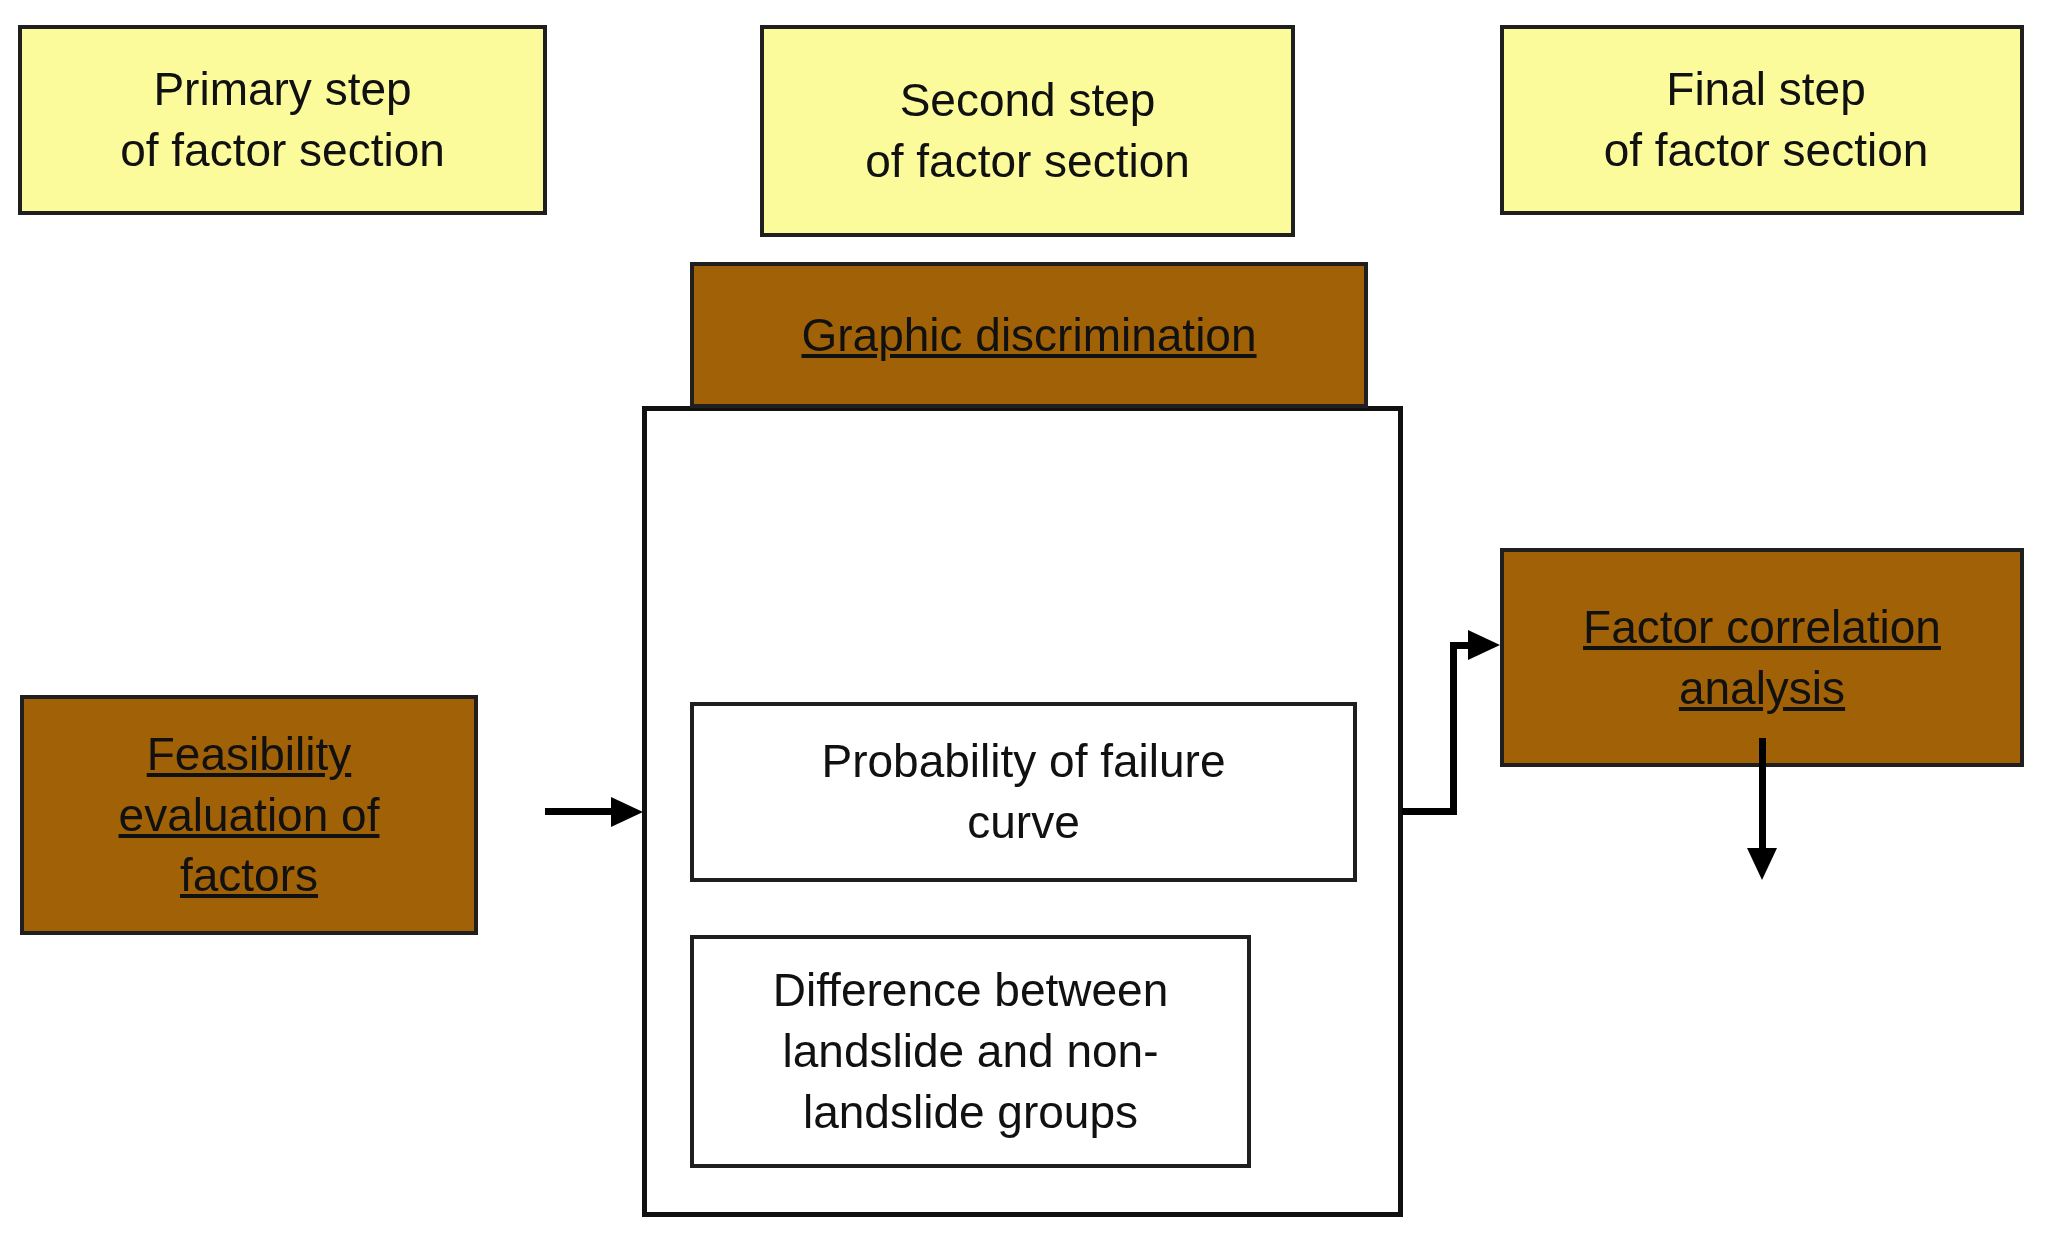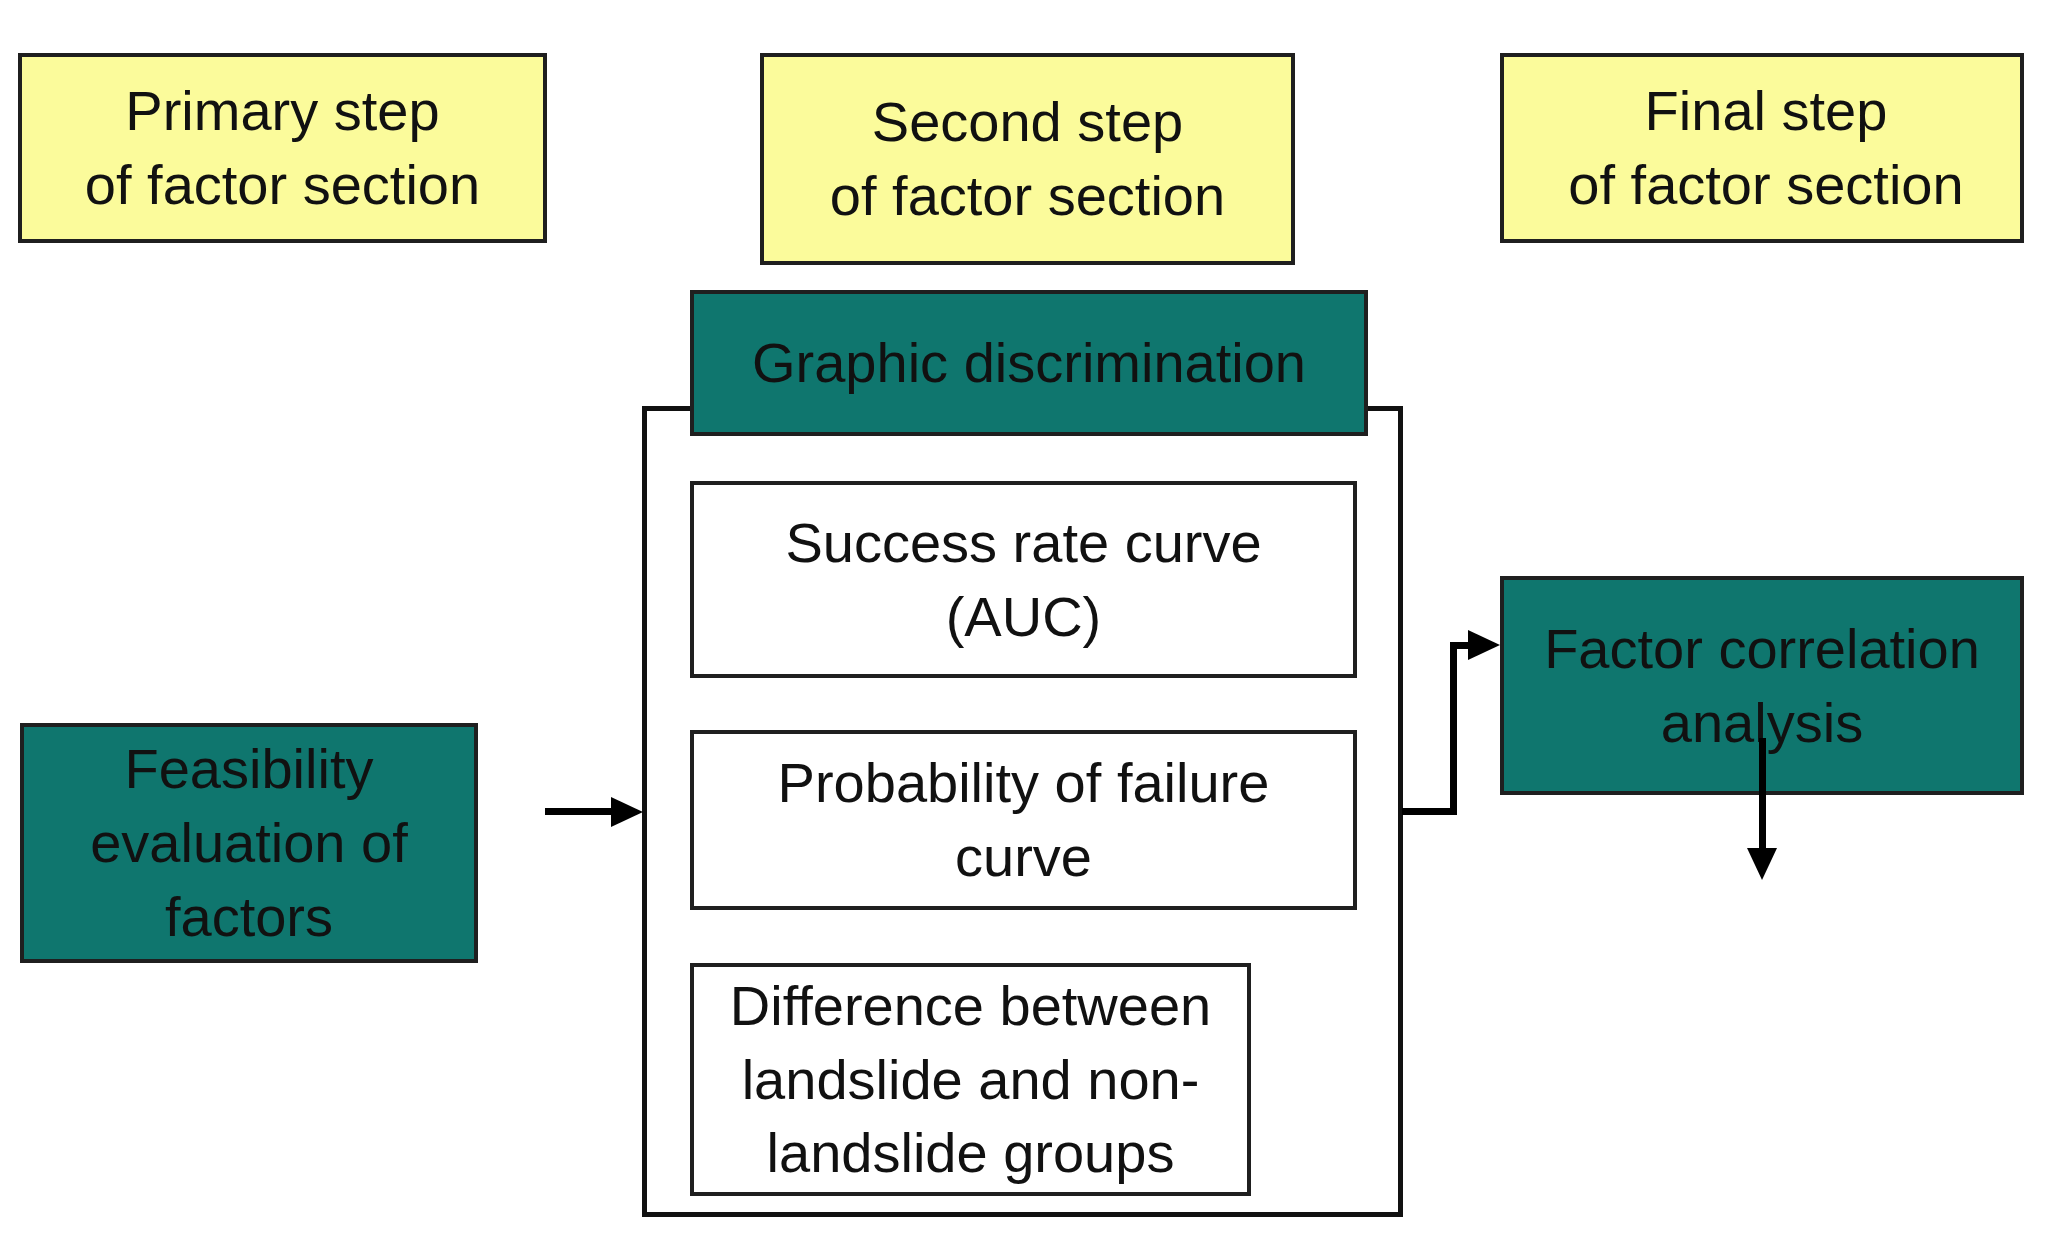--- a/index.html
+++ b/index.html
@@ -16,35 +16,35 @@
     color: #111111;
     overflow: hidden;
   }
   .box {
     position: absolute;
     box-sizing: border-box;
     display: flex;
     align-items: center;
     justify-content: center;
     text-align: center;
-    font-size: 56px;
+    font-size: 46px;
     line-height: 1.32;
-    margin-top: 28px;
   }
   .label {
     white-space: pre-line;
     padding: 0 8px;
   }
   .step-box {
     background: #FBFB9B;
     border: 4px solid #1F1F1F;
   }
   .process-box {
-    background: #0f766e;
+    background: #a16207;
     border: 4px solid #1F1F1F;
+    text-decoration: underline;
   }
   .plain-box {
     background: #FFFFFF;
     border: 4px solid #1F1F1F;
   }
   .container-box {
     position: absolute;
     box-sizing: border-box;
     background: #FFFFFF;
     border: 5px solid #111111;
@@ -89,24 +89,20 @@
     <div class="label">Final step
 of factor section</div>
   </div>
 
   <div class="container-box" style="left:642px; top:406px; width:761px; height:811px;"></div>
 
   <div class="box process-box" style="left:690px; top:262px; width:678px; height:146px;">
     <div class="label">Graphic discrimination</div>
   </div>
 
-  <div class="box plain-box" style="left:690px; top:453px; width:667px; height:197px;">
-    <div class="label">Success rate curve
-(AUC)</div>
-  </div>
 
   <div class="box plain-box" style="left:690px; top:702px; width:667px; height:180px;">
     <div class="label">Probability of failure
 curve</div>
   </div>
 
   <div class="box plain-box" style="left:690px; top:935px; width:561px; height:233px;">
     <div class="label">Difference between
 landslide and non-
 landslide groups</div>

